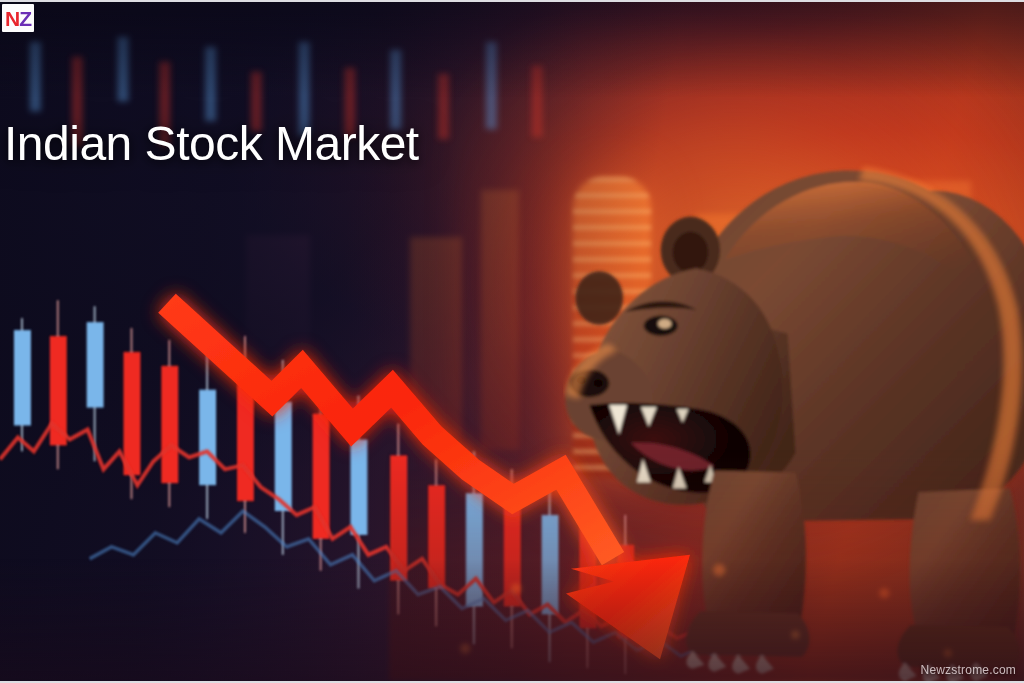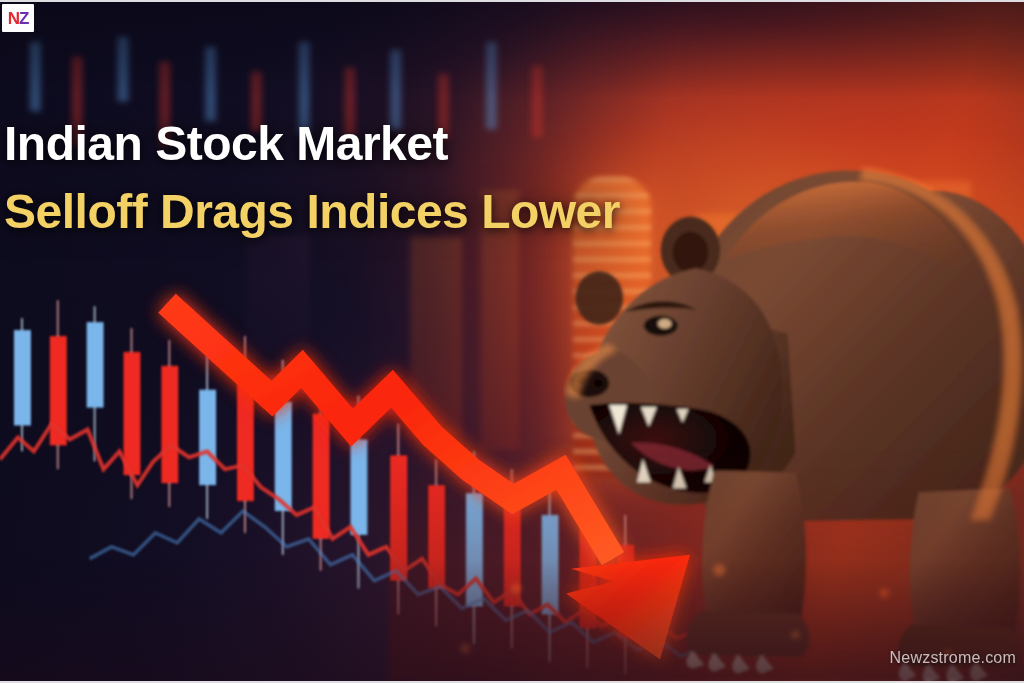--- a/index.html
+++ b/index.html
@@ -151,21 +151,21 @@
   
   .headline {
     position: absolute;
     left: 4px; top: 108px;
     width: 660px;
     z-index: 20;
   }
   .hl-line {
     display: block;
     font-size: 48px;
-    font-weight: bold;
+    font-weight: normal;
     line-height: 68px;
     letter-spacing: -0.5px;
     white-space: nowrap;
     text-shadow: 0 2px 10px rgba(0,0,0,.75), 0 0 30px rgba(0,0,0,.55);
   }
   .hl-line.white  { color: #ffffff; }
   .hl-line.accent { color: #f3d164; }
 
   
   .logo {
@@ -173,33 +173,33 @@
     left: 2px; top: 2px;
     width: 32px; height: 28px;
     background: #fdfdfd;
     display: flex;
     align-items: center;
     justify-content: center;
     z-index: 30;
     border-radius: 1px;
   }
   .logo-text {
-    font-size: 17px;
+    font-size: 21px;
     font-weight: bold;
     letter-spacing: -1px;
     line-height: 1;
   }
   .logo-n { color: #e8262d; }
   .logo-z { color: #6b2fb5; }
 
   
   .watermark {
     position: absolute;
-    right: 8px; bottom: 14px;
-    font-size: 16px;
+    right: 8px; bottom: 4px;
+    font-size: 12px;
     color: rgba(240,228,230,.80);
     letter-spacing: .2px;
     z-index: 30;
     text-shadow: 0 1px 3px rgba(0,0,0,.6);
   }
 </style>
 </head>
 <body>
 
 <div id="thumbnail">
@@ -445,21 +445,20 @@
         <polygon points="571,570 690,556 660,661 566,595 614,583" fill="url(#arrG)"></polygon>
         <polygon points="596,540 700,552 672,650 602,588" fill="#fa2d12" opacity=".0"></polygon>
       </g>
     </svg>
   </div>
 
   <div class="layer vignette-edges"></div>
 
   <div class="headline">
     <span class="hl-line white">Indian Stock Market</span>
-    <span class="hl-line accent">Selloff Drags Indices Lower</span>
   </div>
 
   <div class="logo">
     <span class="logo-text"><span class="logo-n">N</span><span class="logo-z">Z</span></span>
   </div>
 
   <div class="watermark">Newzstrome.com</div>
 
 </div>
 

